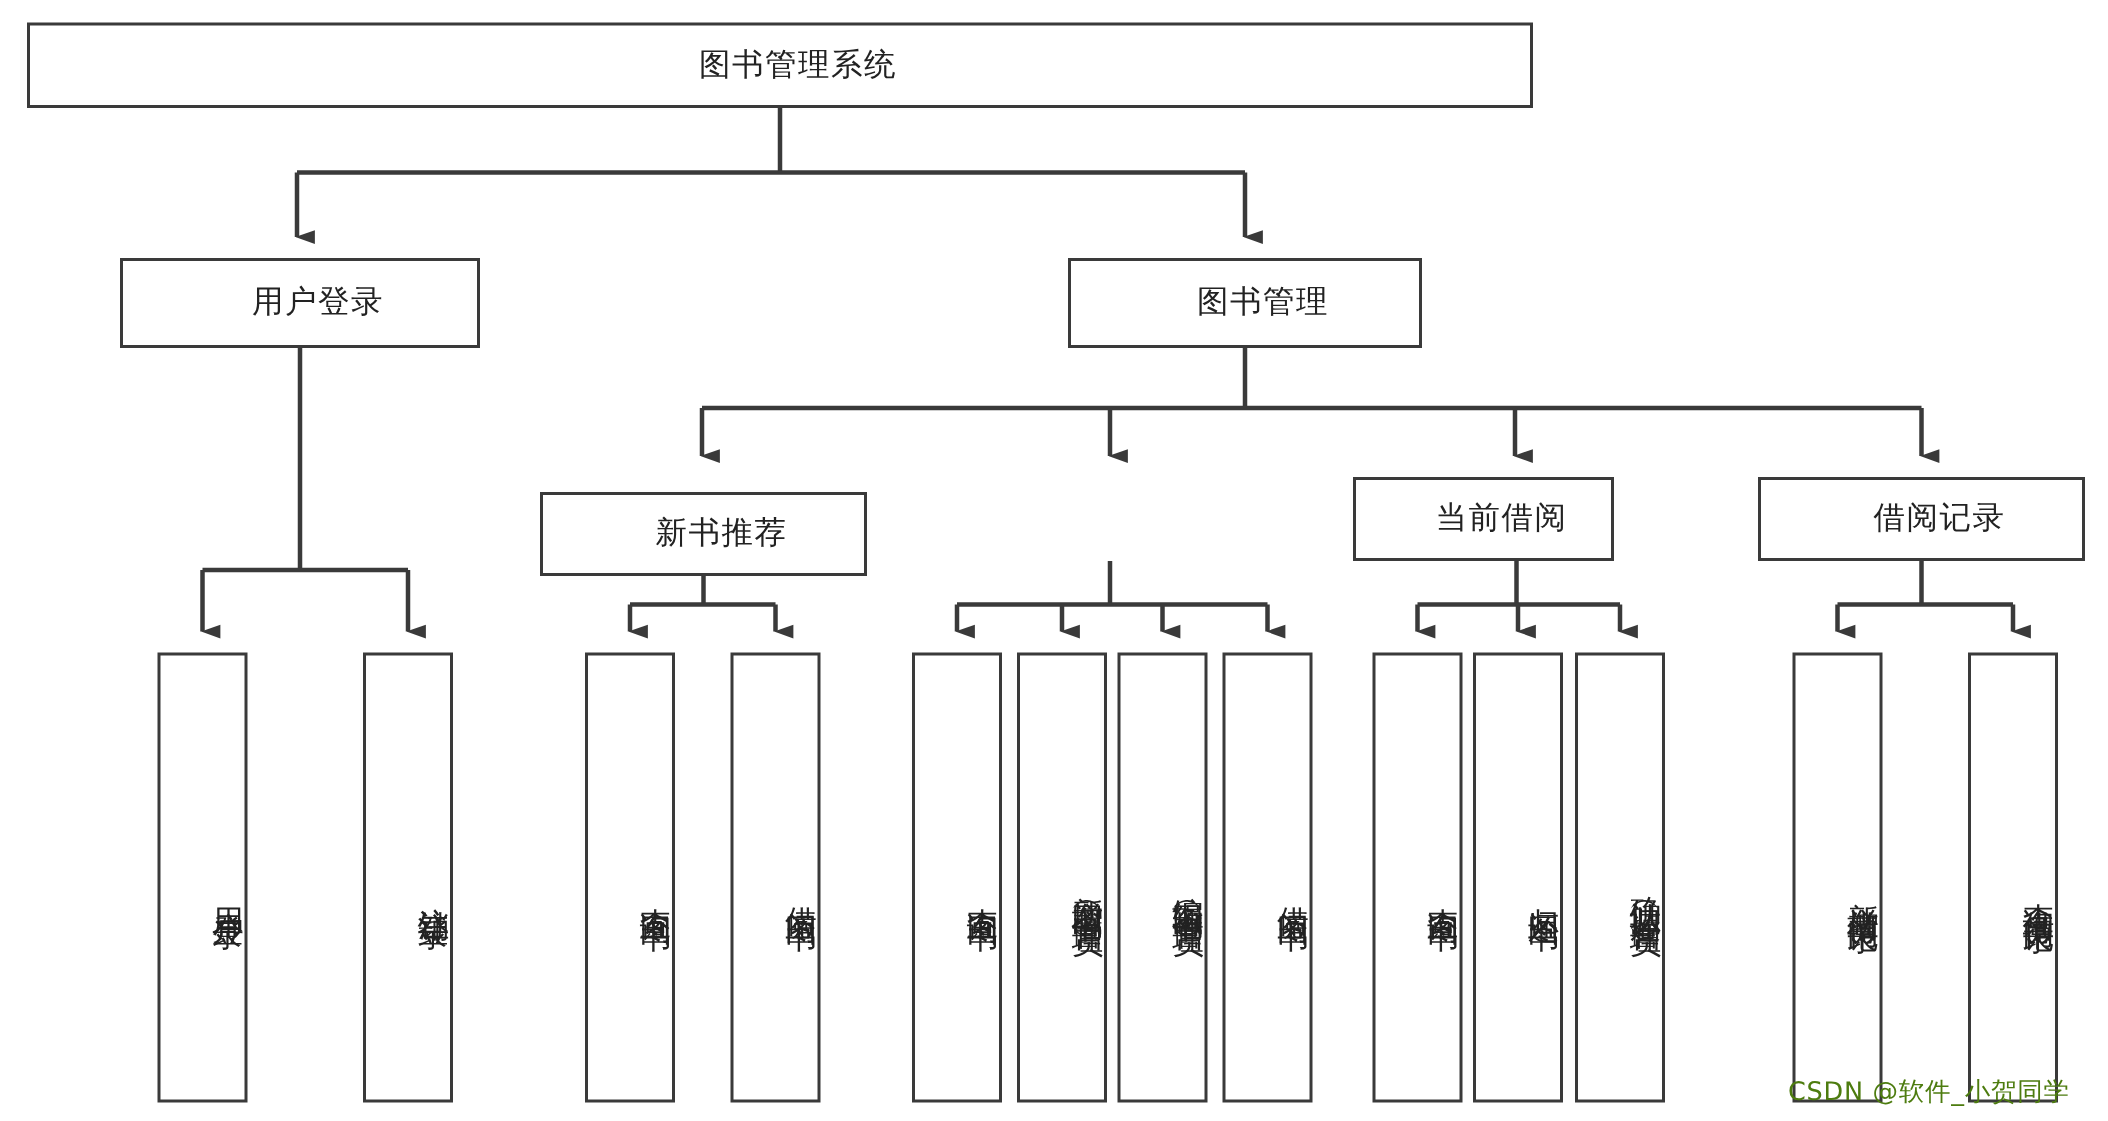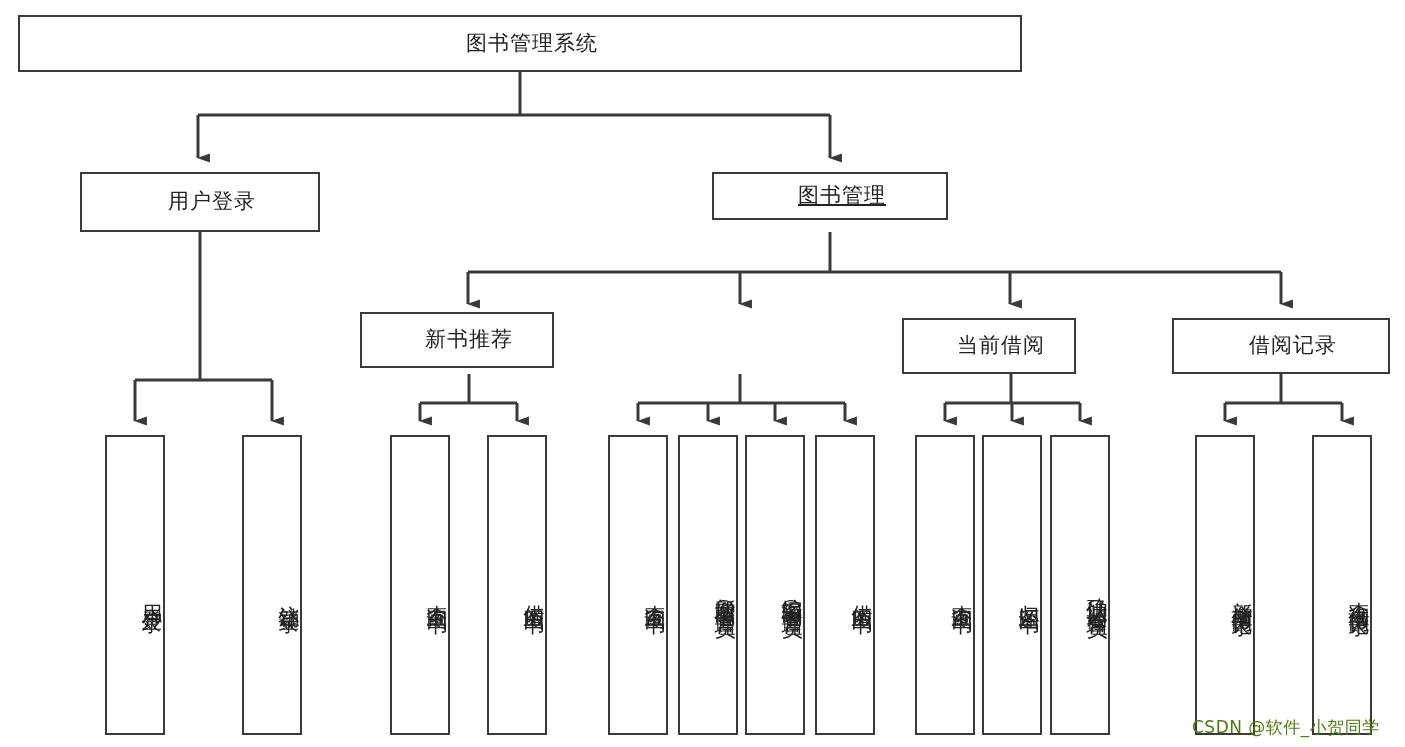--- a/index.html
+++ b/index.html
@@ -125,25 +125,25 @@
     </g>
   </svg>
 
   <div class="node root horiz" style="left:18px; top:15px; width:1004px; height:57px;">
     <span class="label">图书管理系统</span>
   </div>
 
   <div class="node horiz" style="left:80px; top:172px; width:240px; height:60px;">
     <span class="label">用户登录</span>
   </div>
-  <div class="node horiz" style="left:712px; top:172px; width:236px; height:48px;text-decoration:underline;">
+  <div class="node horiz" style="left:712px; top:172px; width:236px; height:60px;">
     <span class="label">图书管理</span>
   </div>
 
-  <div class="node horiz" style="left:360px; top:312px; width:194px; height:56px;">
+  <div class="node horiz" style="left:360px; top:328px; width:218px; height:56px;">
     <span class="label">新书推荐</span>
   </div>
   <div class="node horiz" style="left:902px; top:318px; width:174px; height:56px;">
     <span class="label">当前借阅</span>
   </div>
   <div class="node horiz" style="left:1172px; top:318px; width:218px; height:56px;">
     <span class="label">借阅记录</span>
   </div>
 
   <div class="node leaf" style="left:105px; top:435px; width:60px; height:300px;">

